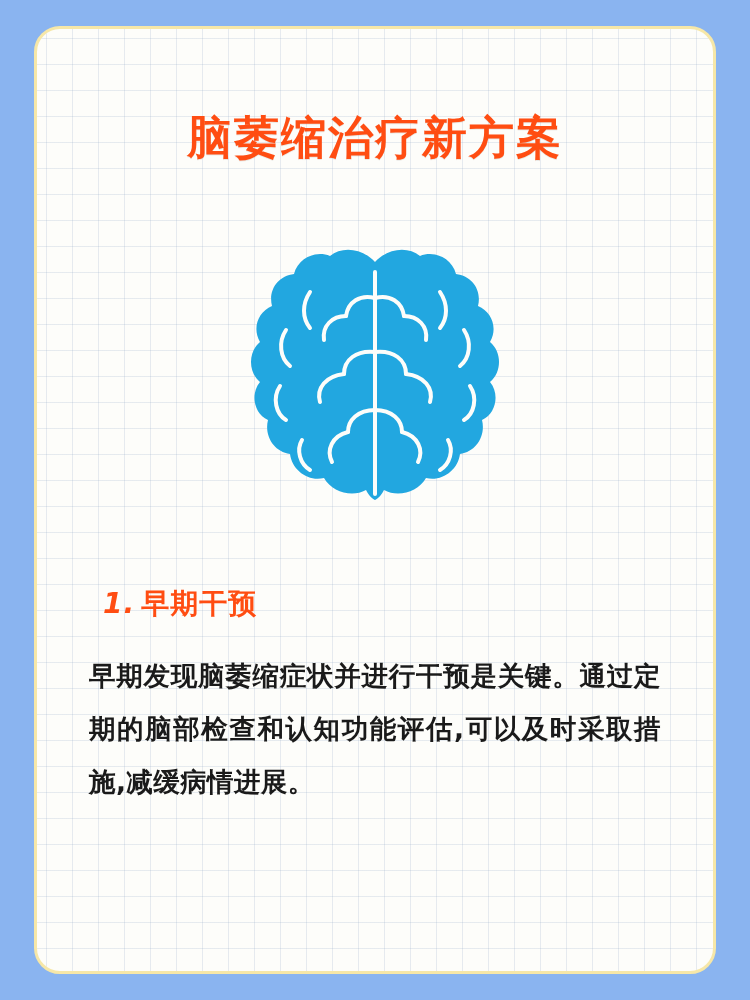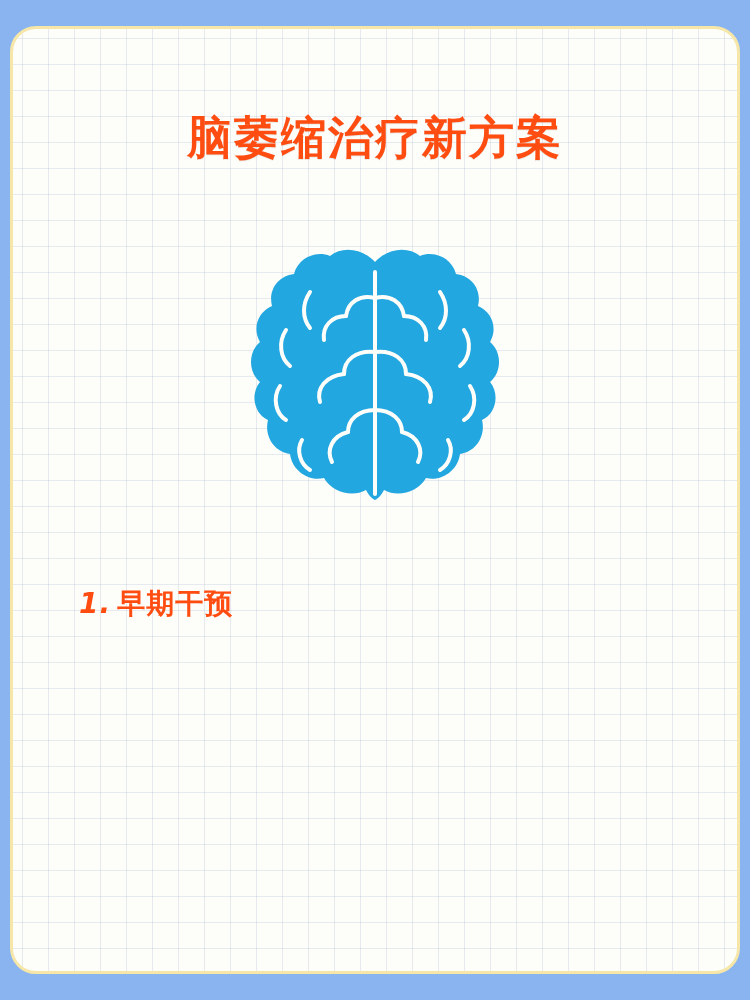--- a/index.html
+++ b/index.html
@@ -12,21 +12,21 @@
     background: #8ab4f0;
     font-family: "Liberation Sans", sans-serif;
     overflow: hidden;
   }
   .poster {
     position: relative;
     width: 750px;
     height: 1000px;
     background: #8ab4f0;
     box-sizing: border-box;
-    padding: 26px 10px;
+    padding: 26px 34px;
   }
   .card {
     position: relative;
     width: 100%;
     height: 100%;
     background: #fdfdfa;
     border: 3px solid #f6e7a8;
     border-radius: 26px;
     box-sizing: border-box;
     overflow: hidden;
@@ -158,16 +158,17 @@
             <path d="M230 154 C238 166 234 182 224 188"></path>
             <path d="M208 208 C214 218 210 232 200 238"></path>
           </g>
         </svg>
       </div>
 
       <h2 class="section-heading">
         <span class="num">1.</span><span>早期干预</span>
       </h2>
 
+      <p class="body-text">早期发现脑萎缩症状并进行干预是关键。通过定期的脑部检查和认知功能评估,可以及时采取措施,减缓病情进展。</p>
 
     </div>
   </div>
 </div>
 
 </body></html>

